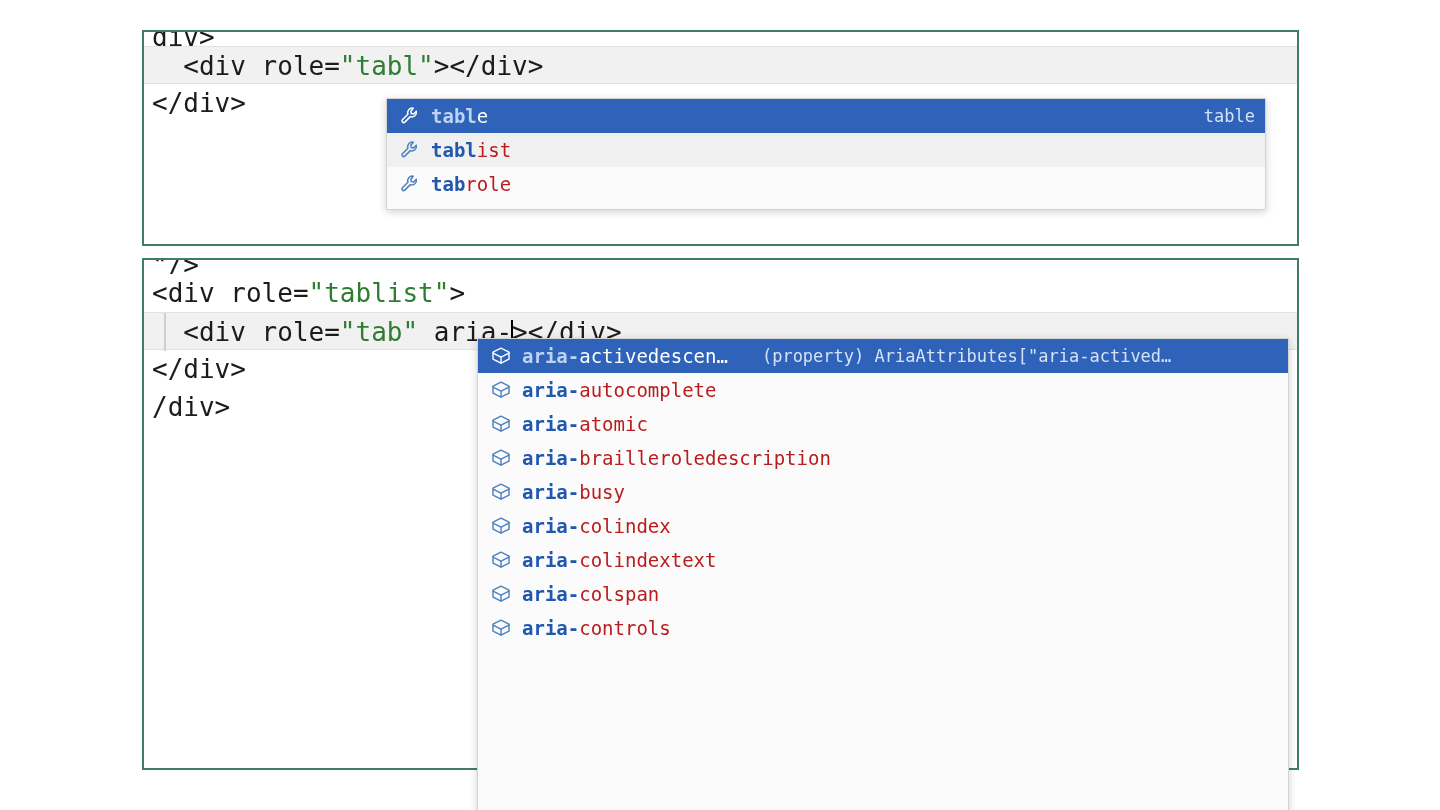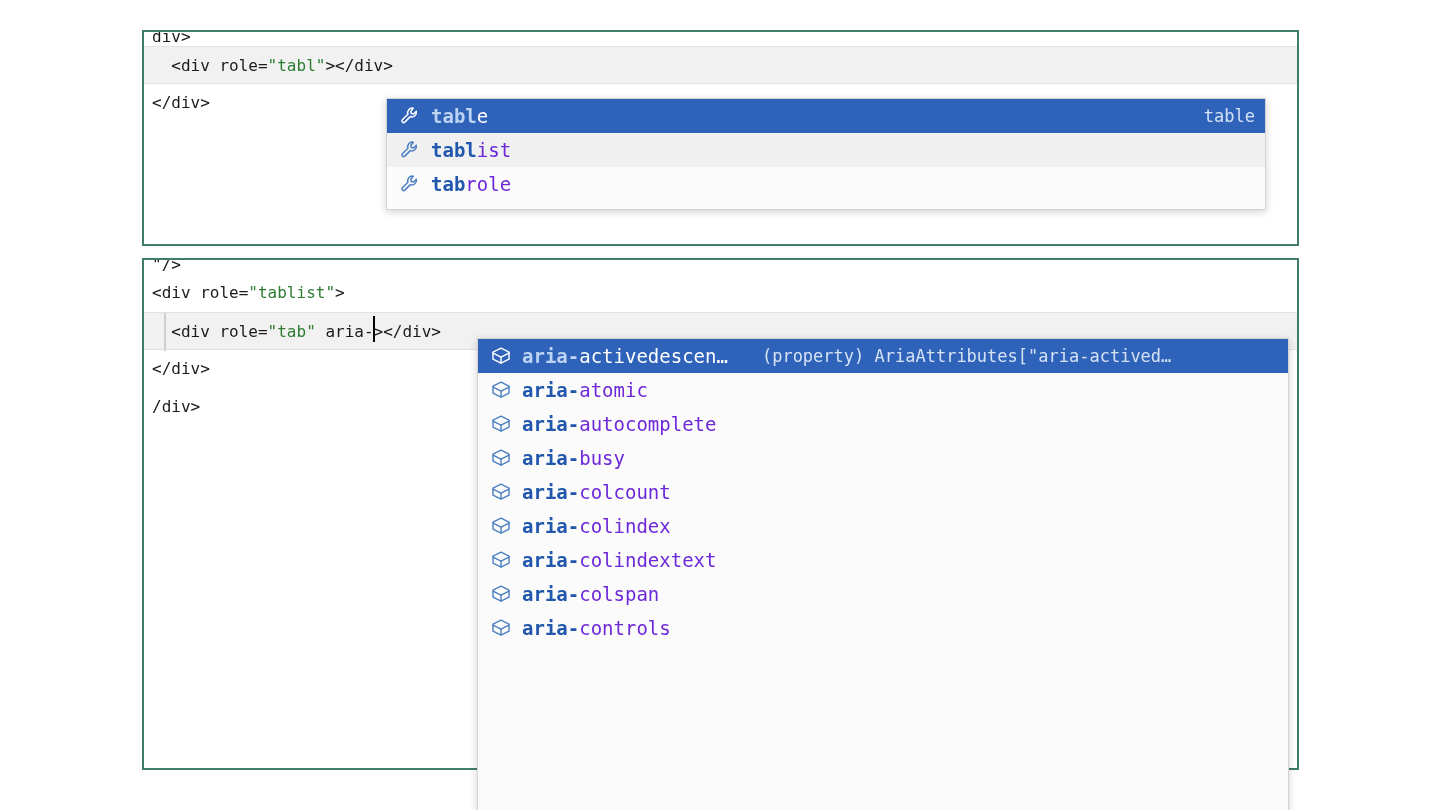--- a/index.html
+++ b/index.html
@@ -30,21 +30,21 @@
   #panel-top    { left: 142px; top: 30px;  width: 1157px; height: 216px; }
   #panel-bottom { left: 142px; top: 258px; width: 1157px; height: 512px; }
 
   .code-area {
     position: absolute;
     left: 0;
     top: 0;
     right: 0;
     bottom: 0;
     font-family: "DejaVu Sans Mono", monospace;
-    font-size: 16px;
+    font-size: 26px;
     line-height: 38px;
     color: #1b1b1b;
     white-space: pre;
   }
 
   .code-line {
     position: relative;
     height: 38px;
     padding-left: 8px;
     box-sizing: border-box;
@@ -124,21 +124,21 @@
     flex: 0 0 22px;
     margin-right: 10px;
     display: inline-flex;
     align-items: center;
     justify-content: center;
   }
   .sug-icon svg { display: block; }
 
   .sug-label { flex: 0 0 auto; }
   .sug-label .hl   { color: #2157ad; font-weight: bold; }
-  .sug-label .rest { color: #6d28d9; }
+  .sug-label .rest { color: #b91c1c; }
 
   .selected .sug-label .hl   { color: #bcd3f2; font-weight: bold; }
   .selected .sug-label .rest { color: #ffffff; }
 
   .sug-detail {
     margin-left: auto;
     font-size: 17px;
     color: #8a8a8a;
     padding-left: 20px;
   }
@@ -205,60 +205,60 @@
         <span class="sug-type">(property) AriaAttributes["aria-actived…</span>
       </div>
       <div class="sug-row">
         <span class="sug-icon">
           <svg width="22" height="22" viewBox="0 0 22 22" fill="none">
             <path d="M11 3.2 19 7.1v1.0L11 12.1 3 8.1V7.1z" stroke="#4a7fc1" stroke-width="1.4" stroke-linejoin="round"></path>
             <path d="M3 7.6v6.6L11 18.2l8-4.0V7.6" stroke="#4a7fc1" stroke-width="1.4" stroke-linejoin="round"></path>
             <path d="M11 12.1v6.1" stroke="#4a7fc1" stroke-width="1.4"></path>
           </svg>
         </span>
+        <span class="sug-label"><span class="hl">aria-</span><span class="rest">autocomplete</span></span>
+      </div>
+      <div class="sug-row">
+        <span class="sug-icon">
+          <svg width="22" height="22" viewBox="0 0 22 22" fill="none">
+            <path d="M11 3.2 19 7.1v1.0L11 12.1 3 8.1V7.1z" stroke="#4a7fc1" stroke-width="1.4" stroke-linejoin="round"></path>
+            <path d="M3 7.6v6.6L11 18.2l8-4.0V7.6" stroke="#4a7fc1" stroke-width="1.4" stroke-linejoin="round"></path>
+            <path d="M11 12.1v6.1" stroke="#4a7fc1" stroke-width="1.4"></path>
+          </svg>
+        </span>
         <span class="sug-label"><span class="hl">aria-</span><span class="rest">atomic</span></span>
       </div>
       <div class="sug-row">
         <span class="sug-icon">
           <svg width="22" height="22" viewBox="0 0 22 22" fill="none">
             <path d="M11 3.2 19 7.1v1.0L11 12.1 3 8.1V7.1z" stroke="#4a7fc1" stroke-width="1.4" stroke-linejoin="round"></path>
             <path d="M3 7.6v6.6L11 18.2l8-4.0V7.6" stroke="#4a7fc1" stroke-width="1.4" stroke-linejoin="round"></path>
             <path d="M11 12.1v6.1" stroke="#4a7fc1" stroke-width="1.4"></path>
           </svg>
         </span>
-        <span class="sug-label"><span class="hl">aria-</span><span class="rest">autocomplete</span></span>
+        <span class="sug-label"><span class="hl">aria-</span><span class="rest">brailleroledescription</span></span>
       </div>
       <div class="sug-row">
         <span class="sug-icon">
           <svg width="22" height="22" viewBox="0 0 22 22" fill="none">
             <path d="M11 3.2 19 7.1v1.0L11 12.1 3 8.1V7.1z" stroke="#4a7fc1" stroke-width="1.4" stroke-linejoin="round"></path>
             <path d="M3 7.6v6.6L11 18.2l8-4.0V7.6" stroke="#4a7fc1" stroke-width="1.4" stroke-linejoin="round"></path>
             <path d="M11 12.1v6.1" stroke="#4a7fc1" stroke-width="1.4"></path>
           </svg>
         </span>
         <span class="sug-label"><span class="hl">aria-</span><span class="rest">busy</span></span>
       </div>
       <div class="sug-row">
         <span class="sug-icon">
           <svg width="22" height="22" viewBox="0 0 22 22" fill="none">
             <path d="M11 3.2 19 7.1v1.0L11 12.1 3 8.1V7.1z" stroke="#4a7fc1" stroke-width="1.4" stroke-linejoin="round"></path>
             <path d="M3 7.6v6.6L11 18.2l8-4.0V7.6" stroke="#4a7fc1" stroke-width="1.4" stroke-linejoin="round"></path>
             <path d="M11 12.1v6.1" stroke="#4a7fc1" stroke-width="1.4"></path>
           </svg>
         </span>
-        <span class="sug-label"><span class="hl">aria-</span><span class="rest">colcount</span></span>
-      </div>
-      <div class="sug-row">
-        <span class="sug-icon">
-          <svg width="22" height="22" viewBox="0 0 22 22" fill="none">
-            <path d="M11 3.2 19 7.1v1.0L11 12.1 3 8.1V7.1z" stroke="#4a7fc1" stroke-width="1.4" stroke-linejoin="round"></path>
-            <path d="M3 7.6v6.6L11 18.2l8-4.0V7.6" stroke="#4a7fc1" stroke-width="1.4" stroke-linejoin="round"></path>
-            <path d="M11 12.1v6.1" stroke="#4a7fc1" stroke-width="1.4"></path>
-          </svg>
-        </span>
         <span class="sug-label"><span class="hl">aria-</span><span class="rest">colindex</span></span>
       </div>
       <div class="sug-row">
         <span class="sug-icon">
           <svg width="22" height="22" viewBox="0 0 22 22" fill="none">
             <path d="M11 3.2 19 7.1v1.0L11 12.1 3 8.1V7.1z" stroke="#4a7fc1" stroke-width="1.4" stroke-linejoin="round"></path>
             <path d="M3 7.6v6.6L11 18.2l8-4.0V7.6" stroke="#4a7fc1" stroke-width="1.4" stroke-linejoin="round"></path>
             <path d="M11 12.1v6.1" stroke="#4a7fc1" stroke-width="1.4"></path>
           </svg>
         </span>

